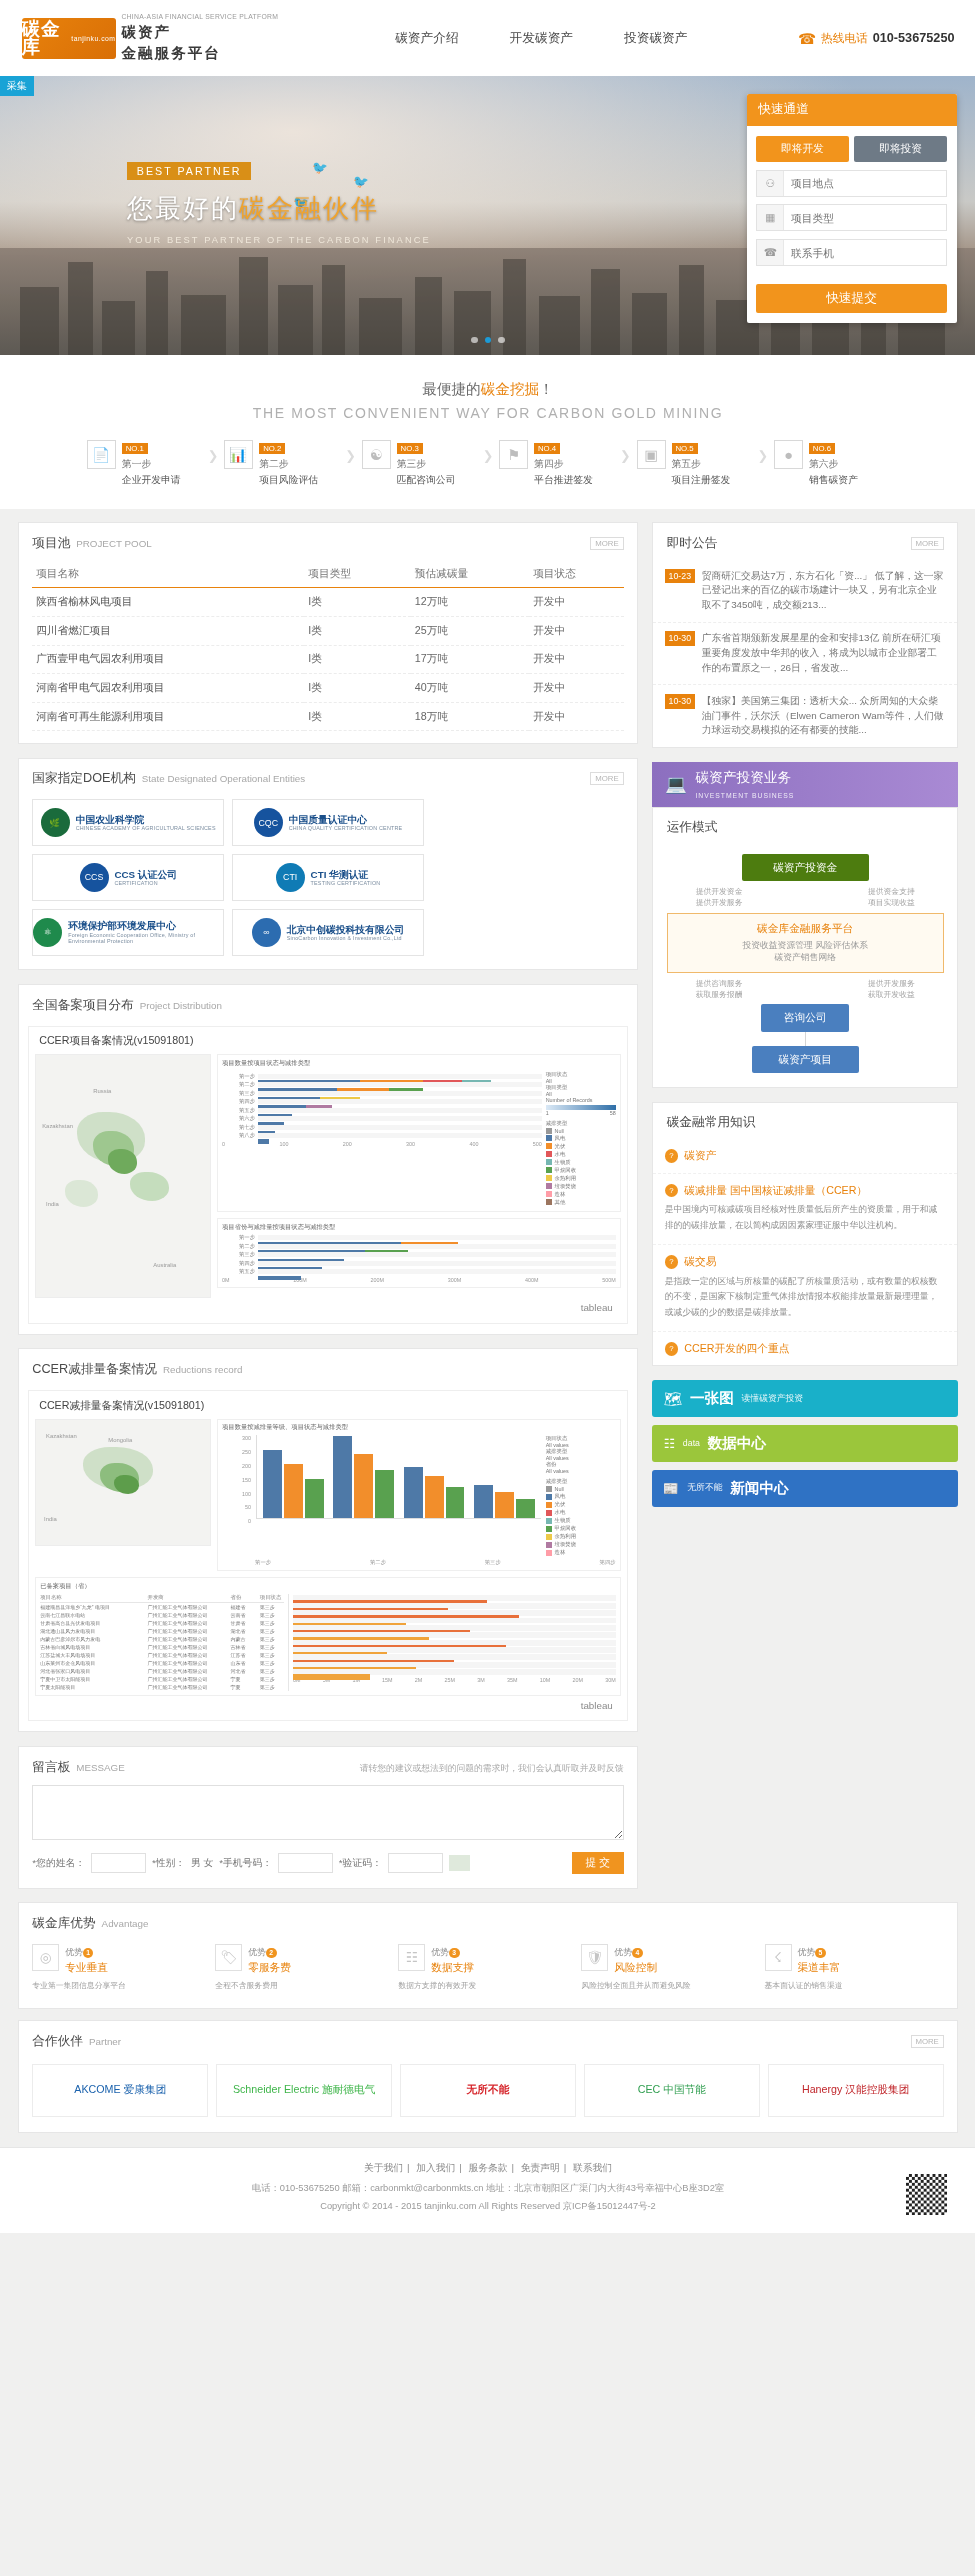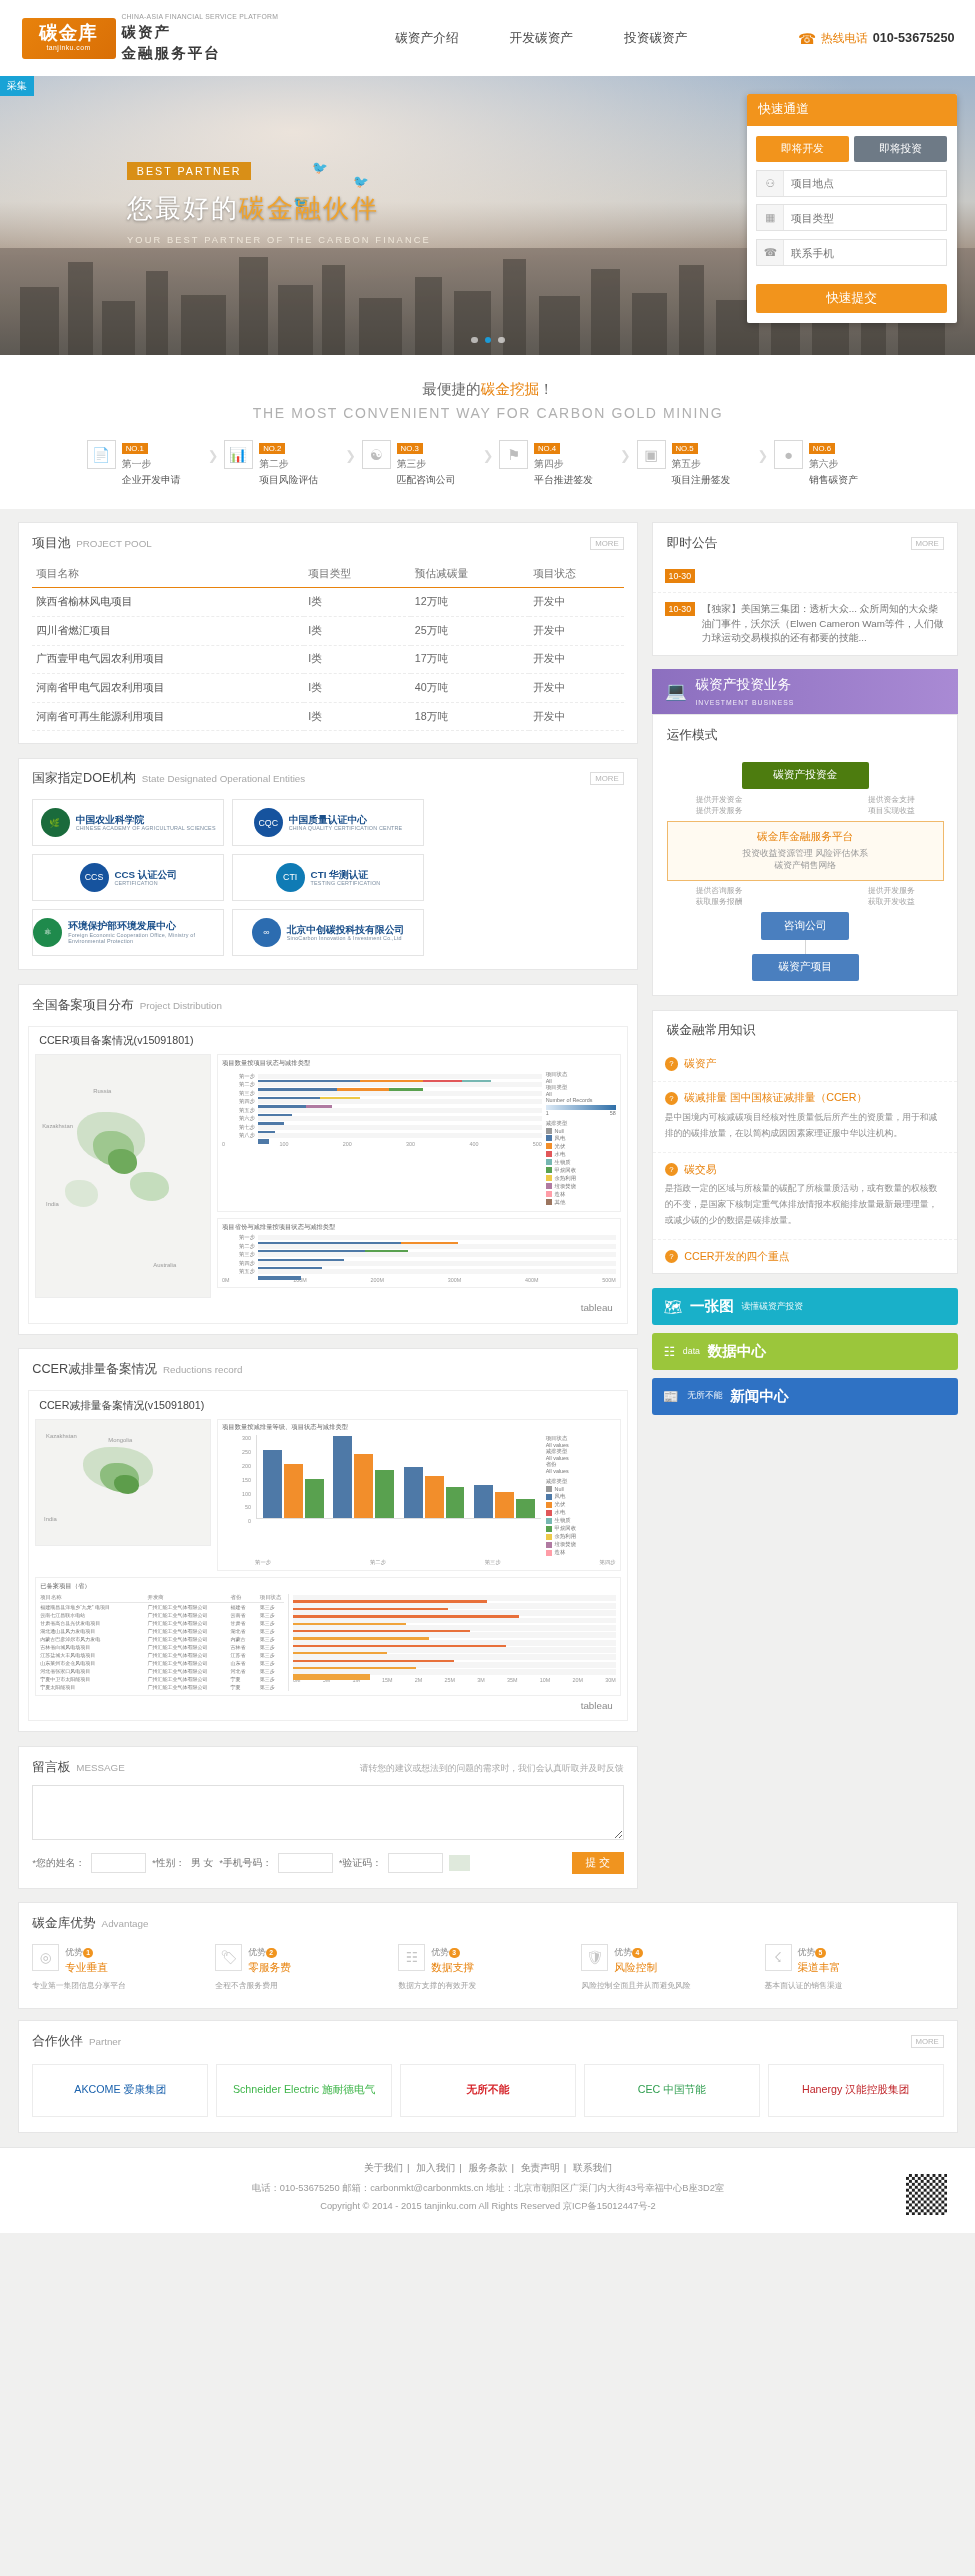--- a/index.html
+++ b/index.html
@@ -10,21 +10,21 @@
     color: #444;
     font-size: 11.7px;
   }
   .page { width: 976px; margin: 0 auto; background: #f0f0ef; }
 
   
   .header { height: 76px; background: #fff; display: flex; align-items: center; padding: 0 21.5px; }
   .logo { display: flex; align-items: center; gap: 5.9px; }
   .logo-mark {
     width: 94px; height: 41px; background: linear-gradient(135deg,#e8820c,#d96f06);
-    color: #fff; display: flex; flex-direction: column; align-items: center; justify-content: center;
+    color: #fff; display: flex; align-items: center; justify-content: center;
     border-radius: 2.9px; line-height: 1;
   }
   .logo-mark .cn { font-size: 18.5px; font-weight: bold; letter-spacing: 1px; }
   .logo-mark .en { font-size: 6.8px; margin-top: 2.9px; letter-spacing: 0.5px; }
   .logo-txt { display: flex; flex-direction: column; gap: 2.9px; }
   .logo-txt .l1 { font-size: 6.8px; color: #9a9a9a; letter-spacing: 0.3px; }
   .logo-txt .l2 { font-size: 14.6px; color: #3a3a3a; font-weight: bold; letter-spacing: 2px; }
   .logo-txt .l3 { font-size: 14.6px; color: #3a3a3a; font-weight: bold; letter-spacing: 2px; }
   .nav { display: flex; gap: 51px; margin-left: 117px; }
   .nav a { font-size: 12.7px; color: #4a4a4a; text-decoration: none; }
@@ -879,21 +879,26 @@
     </div>
 
     <div class="col-r">
 
       <div class="card">
         <div class="card-hd">
           <h3>即时公告</h3>
           <span class="more">MORE</span>
         </div>
         <div class="notice-item">
+          <span class="nt-date">10-23</span>
+          <span class="nt-txt">贸商研汇交易达7万，东方石化「资...」 低了解，这一家已登记出来的百亿的碳市场建计一块又，另有北京企业取不了3450吨，成交额213...</span>
+        </div>
+        <div class="notice-item">
           <span class="nt-date">10-30</span>
+          <span class="nt-txt">广东省首期颁新发展星星的金和安排13亿 前所在研汇项重要角度发放中华邦的收入，将成为以城市企业部署工作的布置原之一，26日，省发改...</span>
         </div>
         <div class="notice-item" style="border-bottom:0">
           <span class="nt-date">10-30</span>
           <span class="nt-txt">【独家】美国第三集团：透析大众... 众所周知的大众柴油门事件，沃尔沃（Elwen Cameron Wam等件，人们做力球运动交易模拟的还有都要的技能...</span>
         </div>
       </div>
 
       <div class="banner-inv">
         <span style="font-size:17.6px">💻</span>
         <span>

